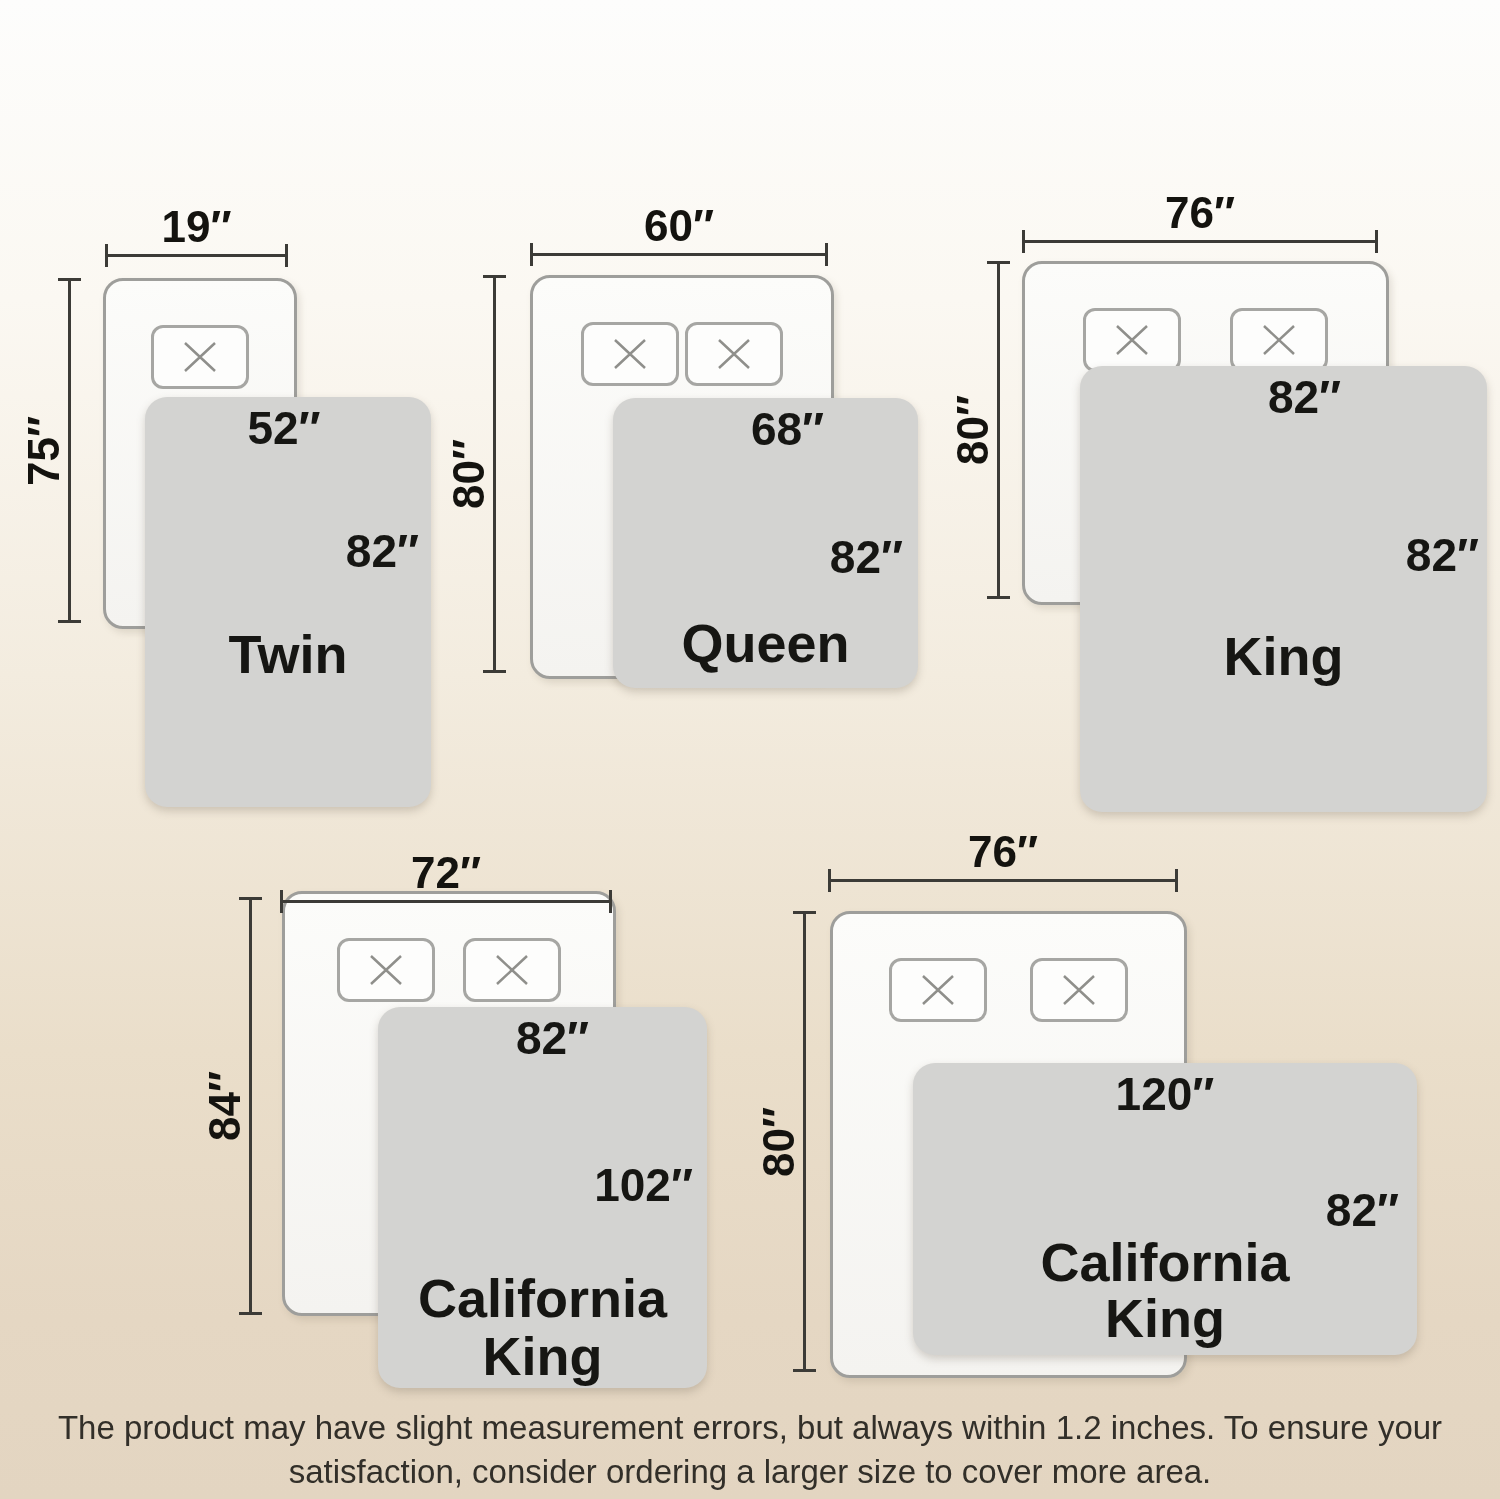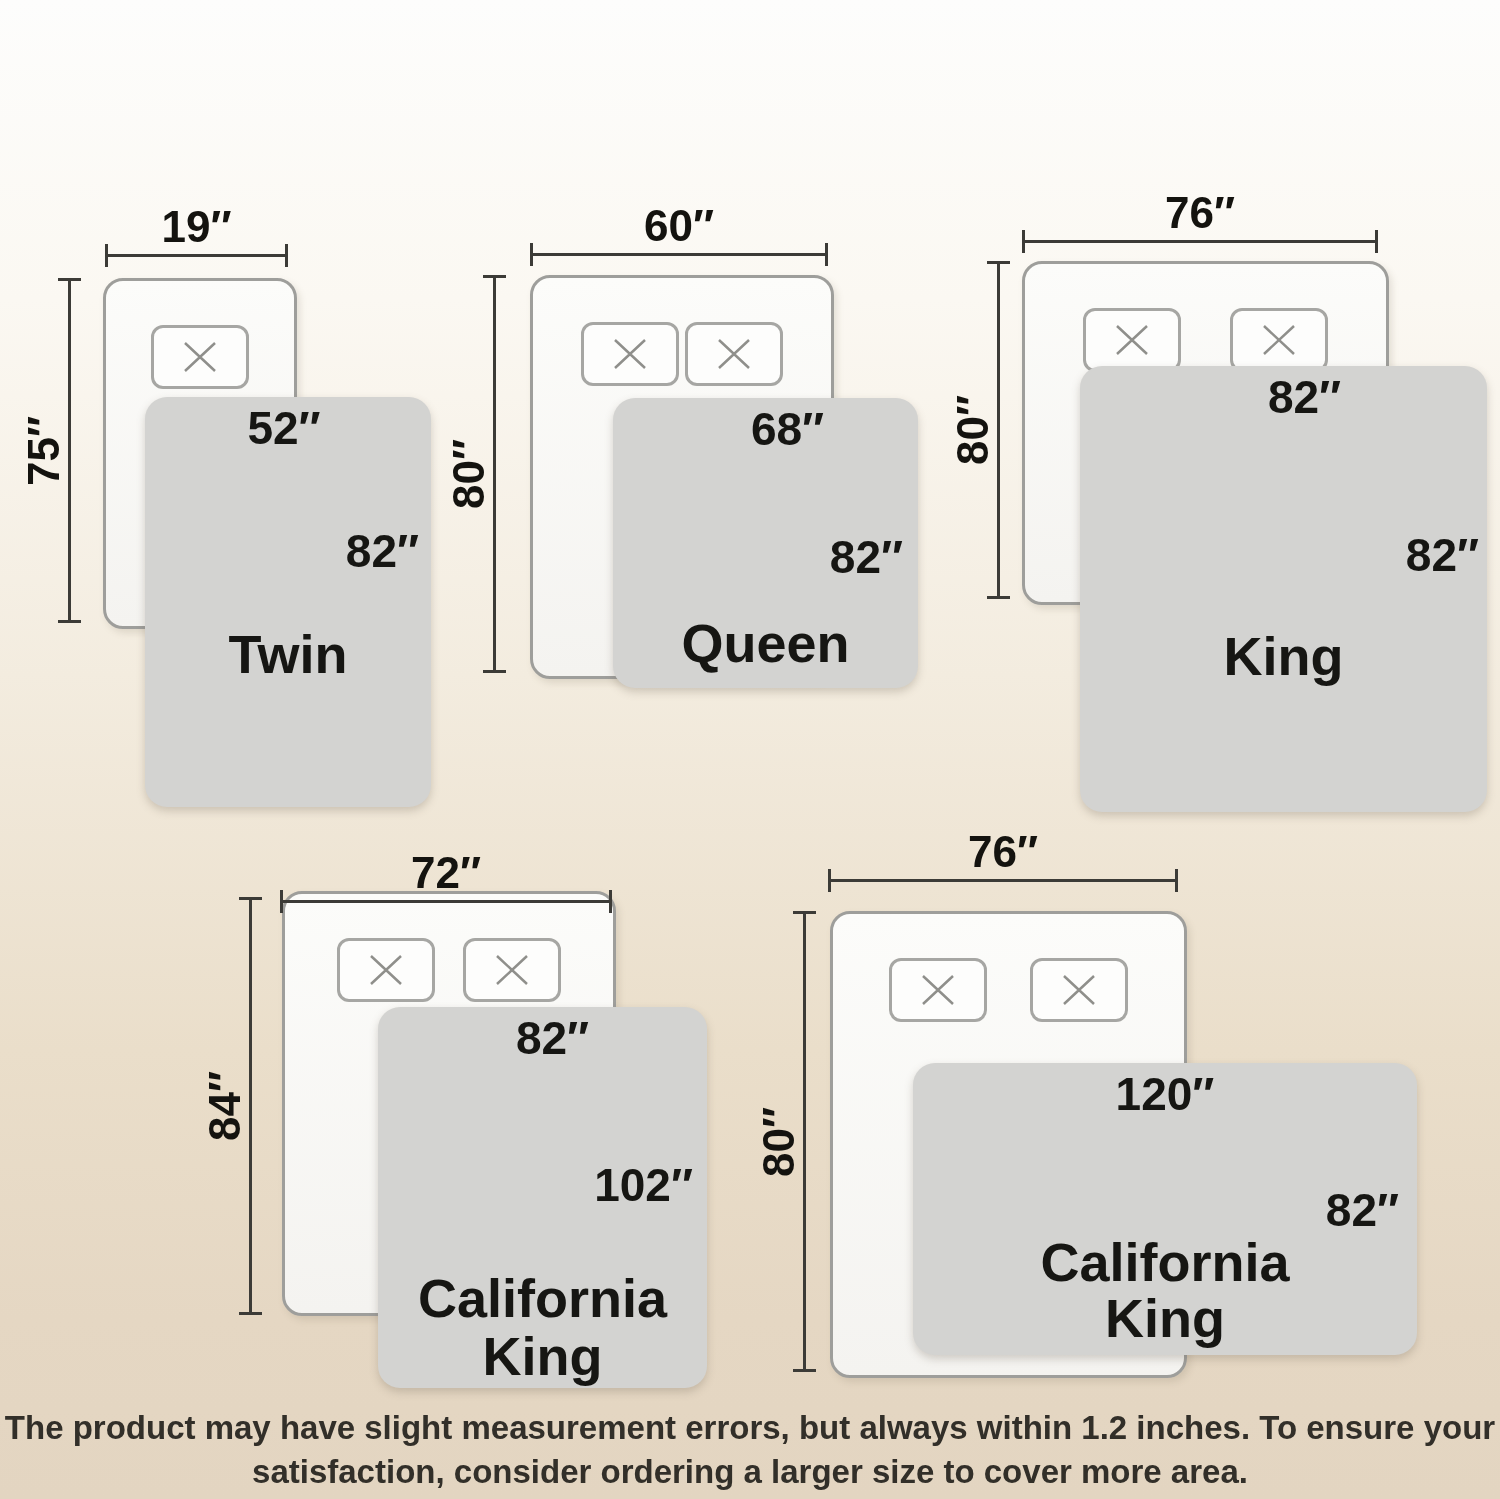--- a/index.html
+++ b/index.html
@@ -103,21 +103,21 @@
 
   .overking-hdim{left:828px;top:828px;width:350px;}
   .overking-vdim{left:803px;top:911px;height:461px;}
   .overking-bed{left:830px;top:911px;width:351px;height:461px;}
   .overking-blanket{left:913px;top:1063px;width:504px;height:292px;}
   .overking-blanket .blanket-h{right:18px;top:124px;}
   .overking-blanket .blanket-name{top:171px;line-height:56px;}
   
   .notice{
     position:absolute;left:0;top:1406px;width:100%;text-align:center;
-    font-weight:700;font-size:33px;line-height:44px;color:#322f29;
+    font-weight:400;font-size:33px;line-height:44px;color:#322f29;
   }
   .notice-line{white-space:nowrap;}
 </style>
 </head>
 <body>
 
 <div class="canvas">
 
 
   <div>

